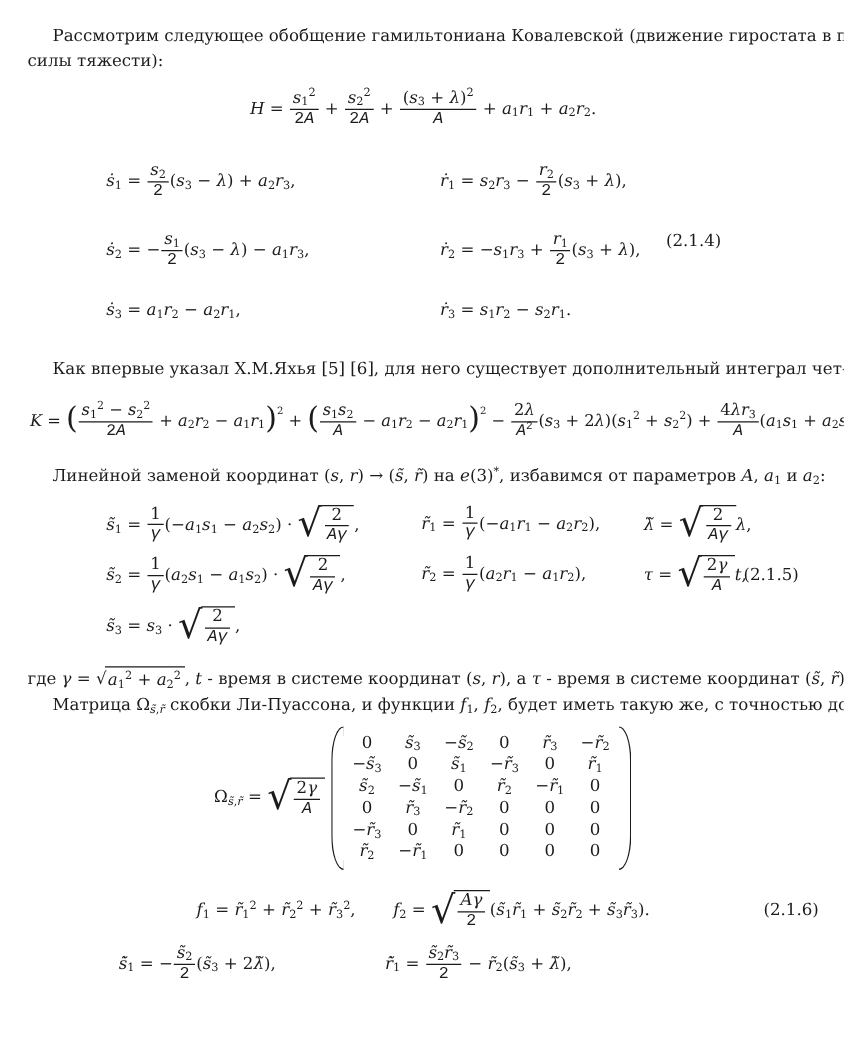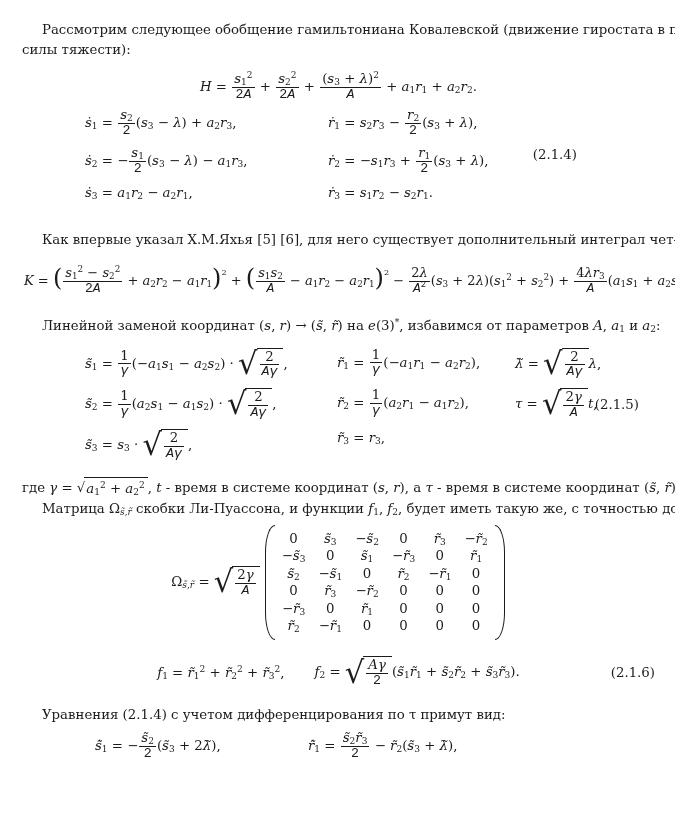--- a/index.html
+++ b/index.html
@@ -31,21 +31,21 @@
   .deq{display:flex;justify-content:center;align-items:center;position:relative;white-space:nowrap;}
   .deq-h{margin:6px 0 0 0;min-height:42px;}
   .deq-k{margin:10px 0 0 0;min-height:44px;font-size:13px;justify-content:flex-start;padding-left:2px;}
   .deq-m{margin:6px 0 0 0;align-items:stretch;}
   .deq-m .mprefix{align-self:center;margin-right:4px;}
   .deq-f{margin:12px 0 0 0;min-height:42px;}
   .deq-f .fgap{margin-left:30px;}
   
   .eqsys{position:relative;margin-top:0;}
   .eqsys .grid{display:grid;}
-  .g214{grid-template-columns:243px auto;margin-left:63px;row-gap:7px;}
+  .g214{grid-template-columns:243px auto;margin-left:63px;row-gap:7px;margin-top:22px;gap:24px;}
   .g215{grid-template-columns:252px 178px auto;margin-left:63px;row-gap:8px;margin-top:12px;}
   .gfin{grid-template-columns:213px auto;margin-left:73px;margin-top:6px;}
   .eqcell{white-space:nowrap;line-height:1.35;}
   .eqno{position:absolute;top:50%;transform:translateY(-50%);}
   .eqno-214{right:78px;margin-left:26px;}
   .eqno-215{right:16px;}
   .eqno-216{position:absolute;right:0;top:50%;transform:translateY(-50%);}
   
   .sp-p3{margin-top:28px;}
   .sp-p4{margin-top:12px;}
@@ -116,21 +116,20 @@
           </span><span>,</span></span>
       <span class="eqcell"><span><i>r̃</i></span><sub><span>2</span></sub><span> = </span><span class="mfrac"><span class="num"><span>1</span></span><span class="den"><span><i>γ</i></span></span></span><span>(<i>a</i></span><sub><span>2</span></sub><span><i>r</i></span><sub><span>1</span></sub><span> − <i>a</i></span><sub><span>1</span></sub><span><i>r</i></span><sub><span>2</span></sub><span>),</span></span>
       <span class="eqcell"><span><i>τ</i> = </span><span class="msqrt tall">
             <span class="rad">√</span>
             <span class="vinc"><span class="mfrac"><span class="num"><span>2<i>γ</i></span></span><span class="den"><span><i>A</i></span></span></span></span>
           </span><span><i>t</i>,</span></span>
       <span class="eqcell"><span><i>s̃</i></span><sub><span>3</span></sub><span> = <i>s</i></span><sub><span>3</span></sub><span> · </span><span class="msqrt tall">
             <span class="rad">√</span>
             <span class="vinc"><span class="mfrac"><span class="num"><span>2</span></span><span class="den"><span><i>A</i><i>γ</i></span></span></span></span>
           </span><span>,</span></span>
-      <span class="eqcell"><span><i>r̃</i></span><sub><span>3</span></sub><span> = <i>r</i></span><sub><span>3</span></sub><span>,</span></span>
       <span class="eqcell"></span>
     </div>
     <span class="eqno eqno-215">(2.1.5)</span>
   </div>
 
   <div class="sp-p5">
     <div class="pline"><span>где <i>γ</i> = </span><span class="msqrt">
           <span class="rad">√</span>
           <span class="vinc"><span><i>a</i></span><sub><span>1</span></sub><sup><span>2</span></sup><span> + <i>a</i></span><sub><span>2</span></sub><sup><span>2</span></sup></span>
         </span><span>, <i>t</i> - время в системе координат (<i>s</i>, <i>r</i>), а <i>τ</i> - время в системе координат (<i>s̃</i>, <i>r̃</i>).</span></div>
@@ -186,21 +185,20 @@
 
   <div class="deq deq-f">
     <span><span><i>f</i></span><sub><span>1</span></sub><span> = <i>r̃</i></span><sub><span>1</span></sub><sup><span>2</span></sup><span> + <i>r̃</i></span><sub><span>2</span></sub><sup><span>2</span></sup><span> + <i>r̃</i></span><sub><span>3</span></sub><sup><span>2</span></sup><span>,</span></span>
     <span class="fgap"><span><i>f</i></span><sub><span>2</span></sub><span> = </span><span class="msqrt tall">
           <span class="rad">√</span>
           <span class="vinc"><span class="mfrac"><span class="num"><span><i>A</i><i>γ</i></span></span><span class="den"><span>2</span></span></span></span>
         </span><span>(<i>s̃</i></span><sub><span>1</span></sub><span><i>r̃</i></span><sub><span>1</span></sub><span> + <i>s̃</i></span><sub><span>2</span></sub><span><i>r̃</i></span><sub><span>2</span></sub><span> + <i>s̃</i></span><sub><span>3</span></sub><span><i>r̃</i></span><sub><span>3</span></sub><span>).</span></span>
     <span class="eqno-216">(2.1.6)</span>
   </div>
 
-  <div class="pline indent sp-p6">Уравнения (2.1.4) с учетом дифференцирования по τ примут вид:</div>
 
   <div class="eqsys">
     <div class="grid gfin">
       <span class="eqcell"><span><i>s̃̇</i></span><sub><span>1</span></sub><span> = −</span><span class="mfrac"><span class="num"><span><i>s̃</i></span><sub><span>2</span></sub></span><span class="den"><span>2</span></span></span><span>(<i>s̃</i></span><sub><span>3</span></sub><span> + 2<i>λ̃</i>),</span></span>
       <span class="eqcell"><span><i>r̃̇</i></span><sub><span>1</span></sub><span> = </span><span class="mfrac"><span class="num"><span><i>s̃</i></span><sub><span>2</span></sub><span><i>r̃</i></span><sub><span>3</span></sub></span><span class="den"><span>2</span></span></span><span> − <i>r̃</i></span><sub><span>2</span></sub><span>(<i>s̃</i></span><sub><span>3</span></sub><span> + <i>λ̃</i>),</span></span>
     </div>
   </div>
 
 </div>
 

